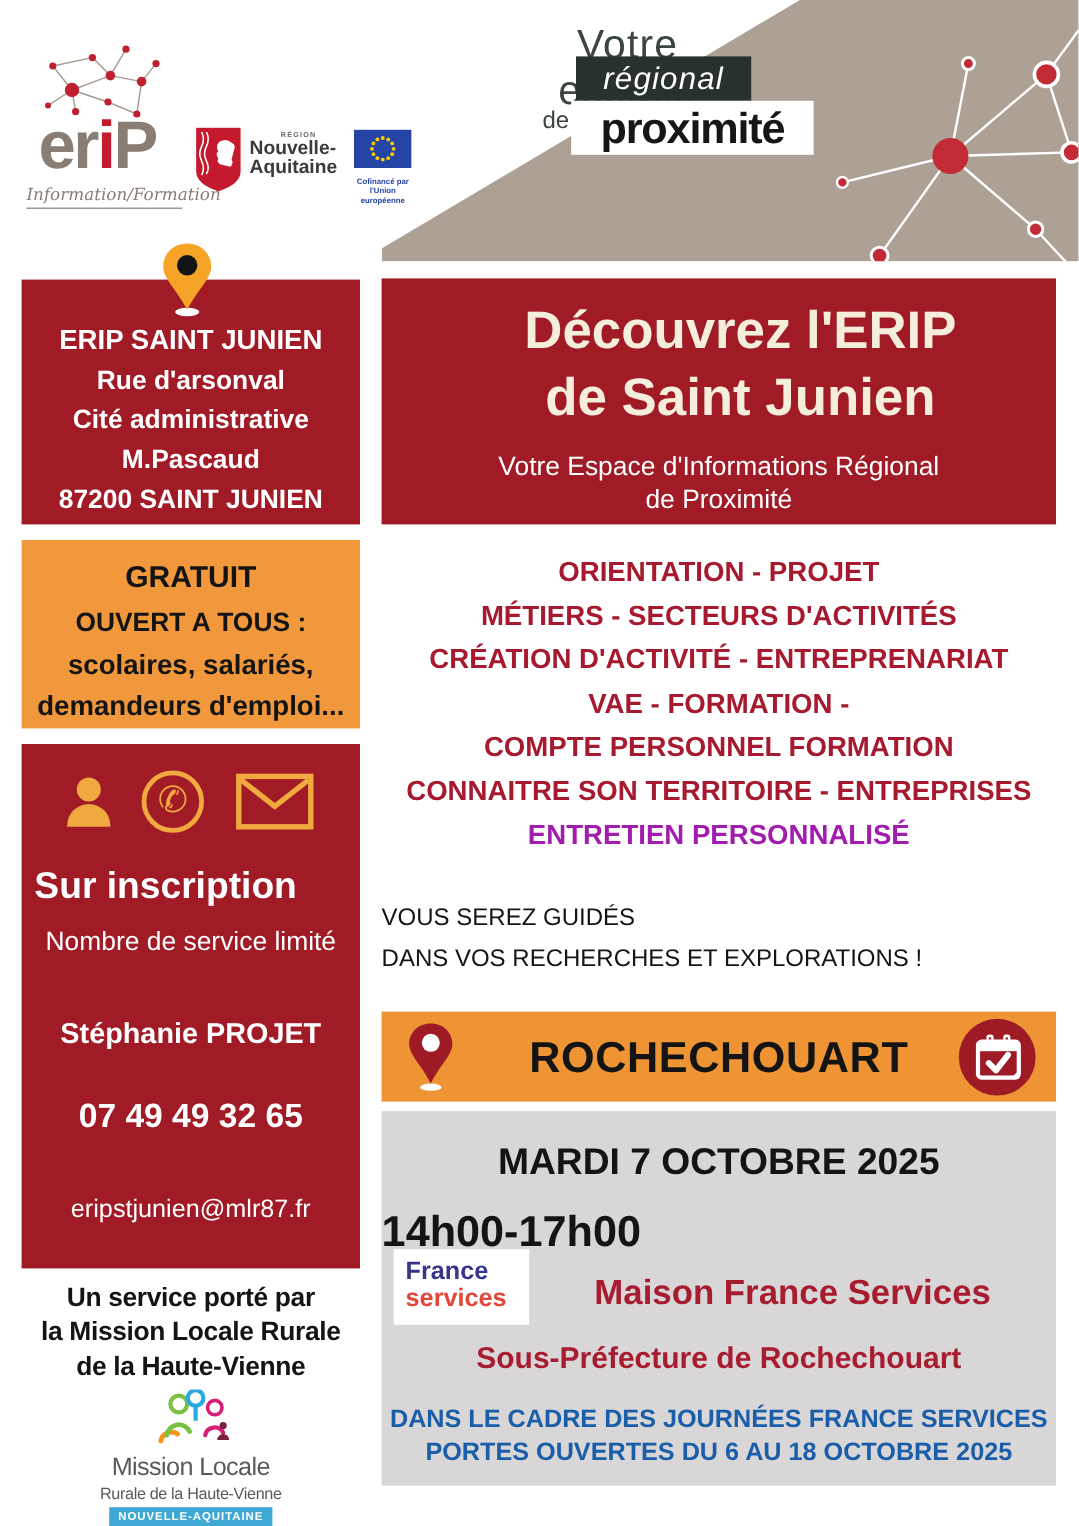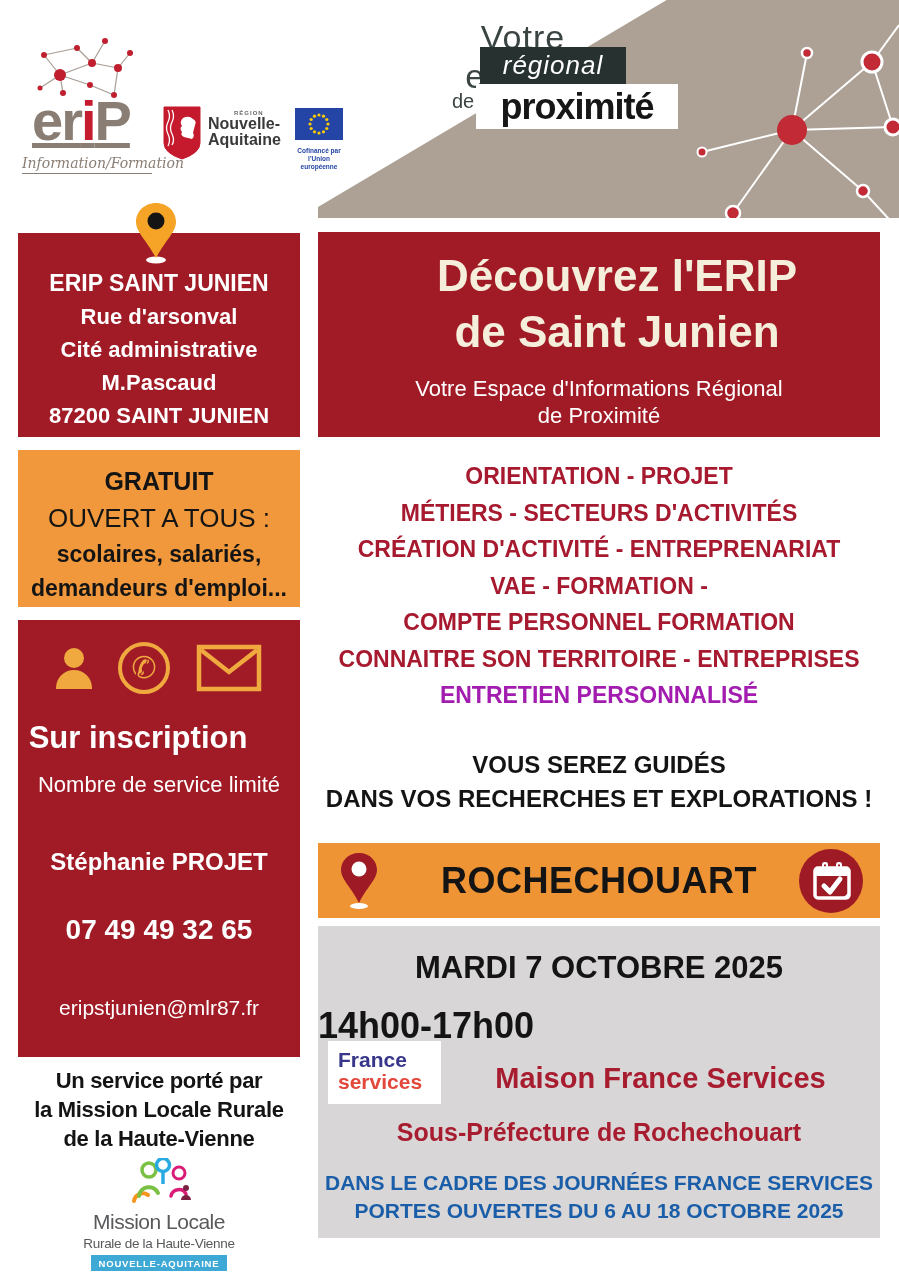--- a/index.html
+++ b/index.html
@@ -19,21 +19,21 @@
     background:#27312F; display:flex; align-items:center; justify-content:center; }
   .hl-box-dark span { color:#fff; font-style:italic; font-size:26px; letter-spacing:1px; }
   .hl-de { position:absolute; left:22px; top:74px; font-size:20px; color:#3A4443; }
   .hl-box-white { position:absolute; left:46px; top:68px; width:202px; height:45px;
     background:#fff; display:flex; align-items:center; justify-content:center; }
   .hl-box-white span { color:#161616; font-weight:800; font-size:36px; letter-spacing:-1px; }
 
   
   #erip-logo { left:18px; top:33px; width:140px; height:150px; }
   .erip-word { position:absolute; left:14px; top:60px; font-weight:800; font-size:56px;
-    letter-spacing:-2px; line-height:56px; color:#8A7E74;text-decoration:underline; }
+    letter-spacing:-2px; line-height:56px; color:#8A7E74; }
   .erip-word .red { color:#C41B2F; }
   .erip-script { position:absolute; left:4px; top:122px; width:130px; text-align:center;
     font-family:"DejaVu Serif", serif; font-style:italic; font-size:14px; color:#8A7E74;
     border-bottom:1.5px solid #8A7E74; padding-bottom:2px; }
 
   
   #na-logo { left:163px; top:106px; width:120px; height:60px; display:flex; gap:7px; }
   .na-text { padding-top:4px; }
   .na-region { font-size:6px; letter-spacing:1px; color:#6b6b6b; font-weight:700; margin-left:26px; }
   .na-name { font-size:16px; font-weight:700; color:#3A3A3A; line-height:16px; }
@@ -46,21 +46,21 @@
   .red-box { background:#A11B26; color:#fff; text-align:center; }
   .orange-box { background:#F0983B; color:#141414; text-align:center; }
 
   
   #pin-top { left:133px; top:201px; z-index:4; }
   #address-box { left:18px; top:233px; width:282px; height:204px; padding-top:34px; }
   #address-box .title { font-size:23px; font-weight:800; line-height:33px; }
   #address-box .line { font-size:22px; font-weight:600; line-height:33px; }
   #audience-box { left:18px; top:450px; width:282px; height:157px; padding-top:13px; }
   #audience-box .l1 { font-size:25px; font-weight:800; line-height:37px; }
-  #audience-box .l2 { font-size:26px; font-weight:400; line-height:37px; }
+  #audience-box .l2 { font-size:22px; font-weight:700; line-height:37px; }
   #audience-box .l3 { font-size:23px; font-weight:600; line-height:34px; }
   #contact-box { left:18px; top:620px; width:282px; height:437px; }
   #contact-icons { position:absolute; left:0; top:20px; width:282px; height:56px;
     display:flex; align-items:center; justify-content:center; gap:26px; }
   .person-icon .head { width:20px; height:20px; border-radius:50%; background:#EFA93F; margin:0 auto 2px; }
   .person-icon .body { width:36px; height:19px; border-radius:18px 18px 0 0; background:#EFA93F; }
   .phone-icon { width:52px; height:52px; border:4px solid #EFA93F; border-radius:50%;
     display:flex; align-items:center; justify-content:center; }
   .phone-icon span { font-family:"DejaVu Sans", sans-serif; color:#EFA93F; font-size:30px; line-height:1; }
   .sur-inscription { position:absolute; left:0; top:100px; width:240px; font-size:31px; font-weight:600; }
@@ -76,22 +76,22 @@
   .ml-badge { display:inline-block; margin-top:4px; background:#3FA9D5; color:#fff;
     font-size:9.5px; font-weight:700; letter-spacing:0.8px; padding:2.5px 8px; }
 
   
   #header-box { left:318px; top:232px; width:562px; height:205px; }
   #header-box .t { color:#F5EEDB; font-weight:800; font-size:44px; line-height:56px; padding-top:16px;padding-left:36px; }
   #header-box .s { color:#fff; font-size:22px; line-height:27px; margin-top:15px; }
   #services-list { left:318px; top:458px; width:562px; text-align:center;
     color:#A6192E; font-weight:800; font-size:23px; line-height:36.5px; }
   #services-list .black { color:#a21caf; }
-  #guidance { left:318px; top:748px; width:562px; text-align:center; color:#141414;
-    font-weight:700; font-size:24px; line-height:34px; }
+  #guidance { left:318px; top:748px; width:562px; text-align:left; color:#141414;
+    font-weight:400; font-size:20px; line-height:34px; }
   #location-bar { left:318px; top:843px; width:562px; height:75px; background:#EF9434; }
   #location-bar .city { position:absolute; left:0; top:0; width:562px; height:75px;
     display:flex; align-items:center; justify-content:center;
     font-size:36px; font-weight:800; color:#141414; letter-spacing:0.5px; }
   #bar-pin { position:absolute; left:20px; top:8px; }
   #bar-cal { position:absolute; right:16px; top:5px; }
   #event-panel { left:318px; top:926px; width:562px; height:312px; background:#D8D6D6; color:#141414; }
   .ev-date { position:absolute; left:0; top:24px; width:562px; text-align:center; font-size:31px; font-weight:800; }
   .ev-time { position:absolute; left:0; top:79px; width:466px; text-align:left; font-size:36px; font-weight:800; }
   #fs-logo { position:absolute; left:10px; top:115px; width:113px; height:63px; background:#fff;

